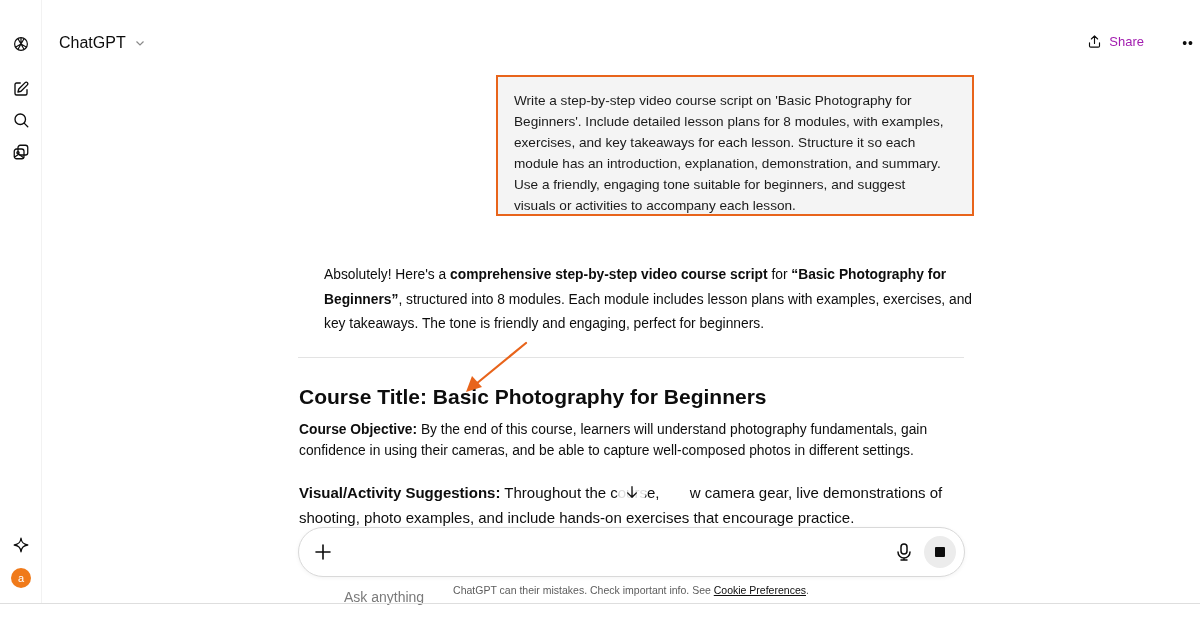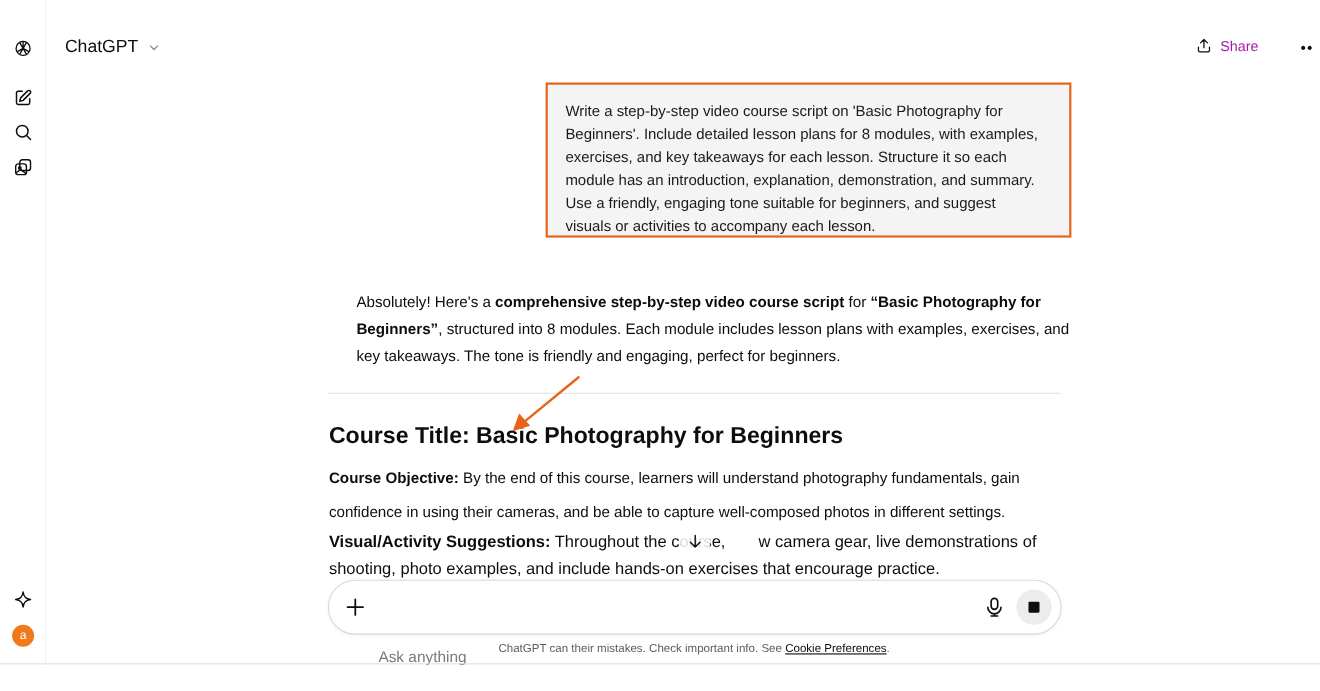--- a/index.html
+++ b/index.html
@@ -18,21 +18,21 @@
   .share-btn svg { width: 15px; height: 15px; }
   .more-btn { position: absolute; right: 6px; top: 36px; font-size: 14px; letter-spacing: 1px; cursor: pointer; line-height: 14px; }
 
   .user-bubble { position: absolute; left: 496px; top: 75px; width: 478px; height: 141px; border: 2.5px solid #e8641b; background: #f4f4f4; padding: 14px 22px 12px 16px; font-size: 13.6px; line-height: 20.9px; color: #1a1a1a; }
 
   .response { position: absolute; left: 299px; top: 263px; width: 666px; font-size: 13.8px; color: #0d0d0d; margin-left: 25px; }
   .response p { line-height: 24.5px; }
   .response b { font-weight: bold; }
   .divider { position: absolute; left: 298px; top: 357px; width: 666px; height: 1px; background: #e3e3e3; }
   .h2 { position: absolute; left: 299px; top: 385px; font-size: 21px; font-weight: 600; color: #0d0d0d; text-align: center; }
-  .para2 { position: absolute; left: 299px; top: 419px; width: 666px; font-size: 13.8px; line-height: 31px; }
+  .para2 { position: absolute; left: 299px; top: 419px; width: 666px; font-size: 13.8px; line-height: 21px; }
   .para3 { position: absolute; left: 299px; top: 481px; width: 666px; font-size: 15px; line-height: 24.5px; }
 
   .scroll-down { position: absolute; left: 618px; top: 478px; width: 28px; height: 28px; border-radius: 50%; background: rgba(255,255,255,0.85); display: flex; align-items: center; justify-content: center; cursor: pointer; }
   .scroll-down svg { width: 14px; height: 14px; }
 
   .arrow-annot { position: absolute; left: 460px; top: 340px; width: 70px; height: 55px; pointer-events: none; }
 
   .composer { position: absolute; left: 298px; top: 527px; width: 667px; height: 50px; border: 1px solid #d9d9d9; border-radius: 25px; background: #fff; box-shadow: 0 1px 4px rgba(0,0,0,0.05); }
   .plus-btn { position: absolute; left: 14px; top: 14px; width: 20px; height: 20px; cursor: pointer; }
   .composer-input { position: absolute; left: 45px; top: 14px; width: 520px; height: 22px; border: none; outline: none; font-family: "Liberation Sans", sans-serif; font-size: 14px; color: #0d0d0d; background: transparent; margin-top: 44px; }

